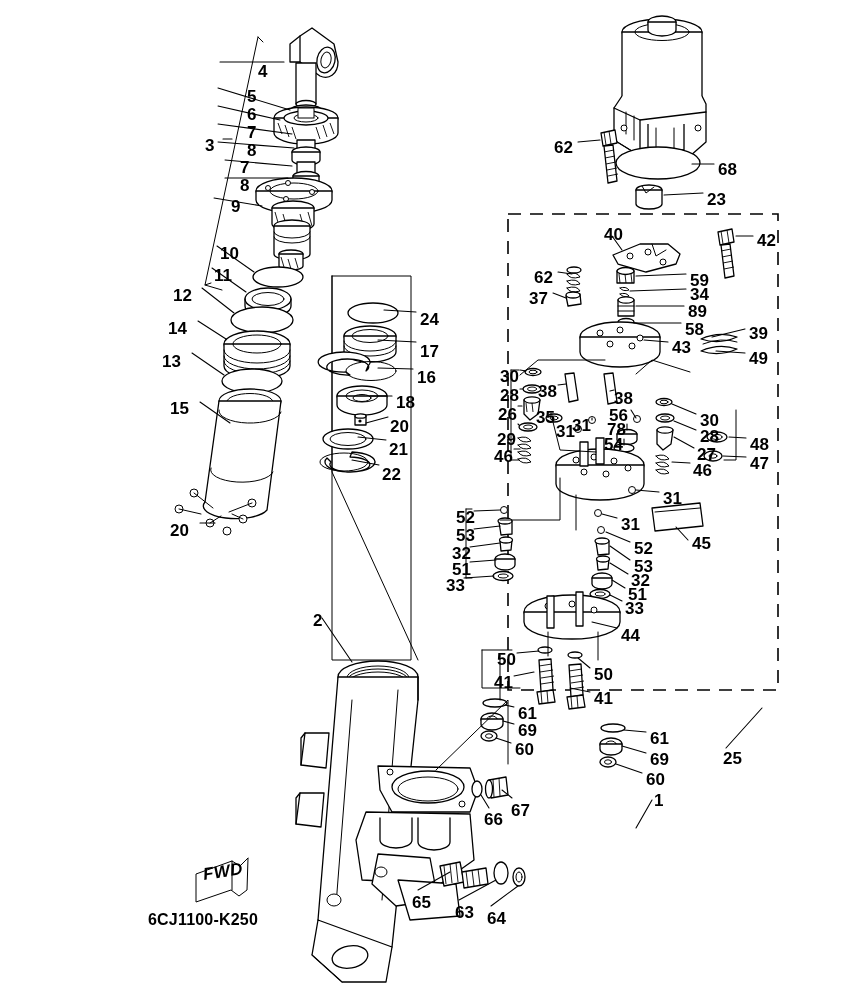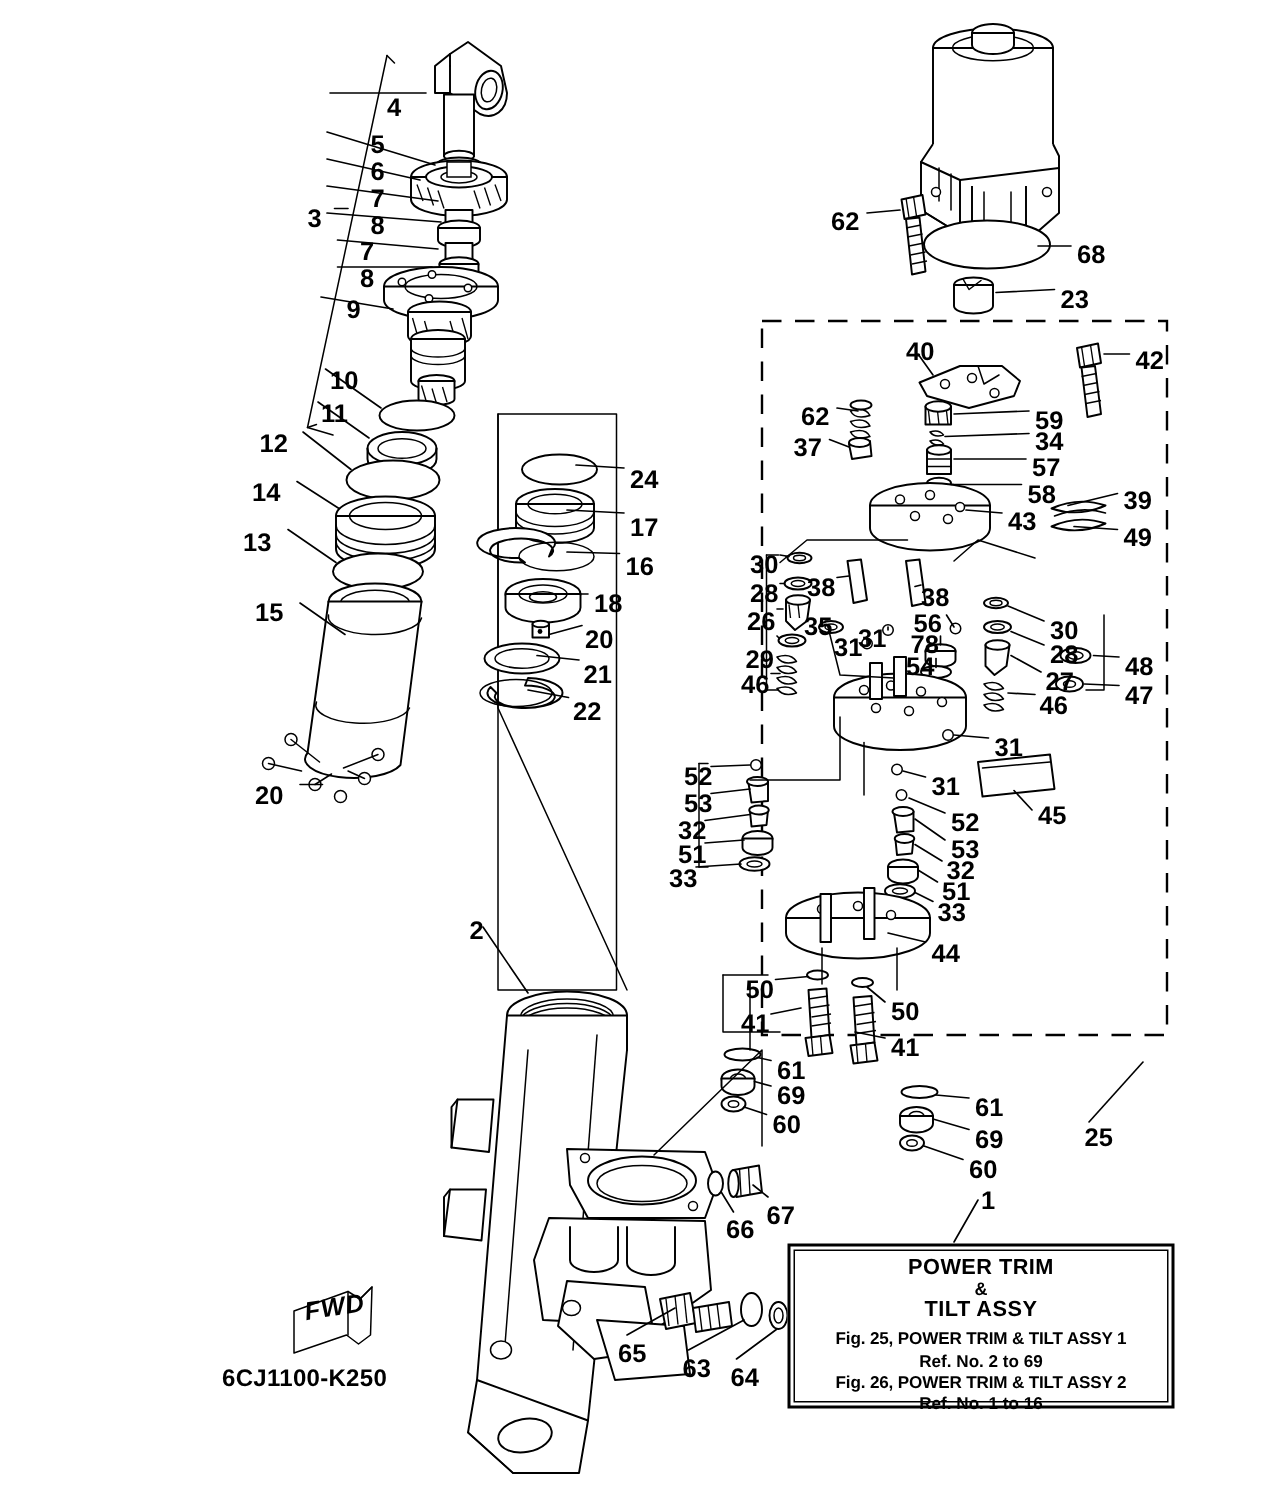--- a/index.html
+++ b/index.html
@@ -739,21 +739,21 @@
       <div class="cal" style="left: 313px; top: 612px;">2</div>
       <div class="cal" style="left: 554px; top: 139px;">62</div>
       <div class="cal" style="left: 718px; top: 161px;">68</div>
       <div class="cal" style="left: 707px; top: 191px;">23</div>
       <div class="cal" style="left: 604px; top: 226px;">40</div>
       <div class="cal" style="left: 757px; top: 232px;">42</div>
       <div class="cal" style="left: 534px; top: 269px;">62</div>
       <div class="cal" style="left: 690px; top: 272px;">59</div>
       <div class="cal" style="left: 529px; top: 290px;">37</div>
       <div class="cal" style="left: 690px; top: 286px;">34</div>
-      <div class="cal" style="left: 688px; top: 303px;">57</div>
+      <div class="cal" style="left: 688px; top: 303px;">89</div>
       <div class="cal" style="left: 685px; top: 321px;">58</div>
       <div class="cal" style="left: 749px; top: 325px;">39</div>
       <div class="cal" style="left: 672px; top: 339px;">43</div>
       <div class="cal" style="left: 749px; top: 350px;">49</div>
       <div class="cal" style="left: 500px; top: 368px;">30</div>
       <div class="cal" style="left: 500px; top: 387px;">28</div>
       <div class="cal" style="left: 538px; top: 383px;">38</div>
       <div class="cal" style="left: 614px; top: 390px;">38</div>
       <div class="cal" style="left: 498px; top: 406px;">26</div>
       <div class="cal" style="left: 536px; top: 409px;">35</div>
@@ -800,26 +800,14 @@
       <div class="cal" style="left: 654px; top: 792px;">1</div>
       <div class="cal" style="left: 412px; top: 894px;">65</div>
       <div class="cal" style="left: 455px; top: 904px;">63</div>
       <div class="cal" style="left: 487px; top: 910px;">64</div>
     </div>
 
   <div id="fwdtext">FWD</div>
 
   <div id="partno">6CJ1100-K250</div>
 
-  <div id="titlebox">
-    <div id="titleinner">
-      <div class="t-main">POWER TRIM</div>
-      <div class="t-amp">&amp;</div>
-      <div class="t-main">TILT ASSY</div>
-      <div id="titlerule"></div>
-      <div class="t-sub">Fig. 25, POWER TRIM &amp; TILT ASSY 1</div>
-      <div class="t-ref">Ref. No. 2 to 69</div>
-      <div class="t-sub">Fig. 26, POWER TRIM &amp; TILT ASSY 2</div>
-      <div class="t-ref">Ref. No. 1 to 16</div>
-    </div>
-  </div>
 
 </div>
 
 </body></html>

